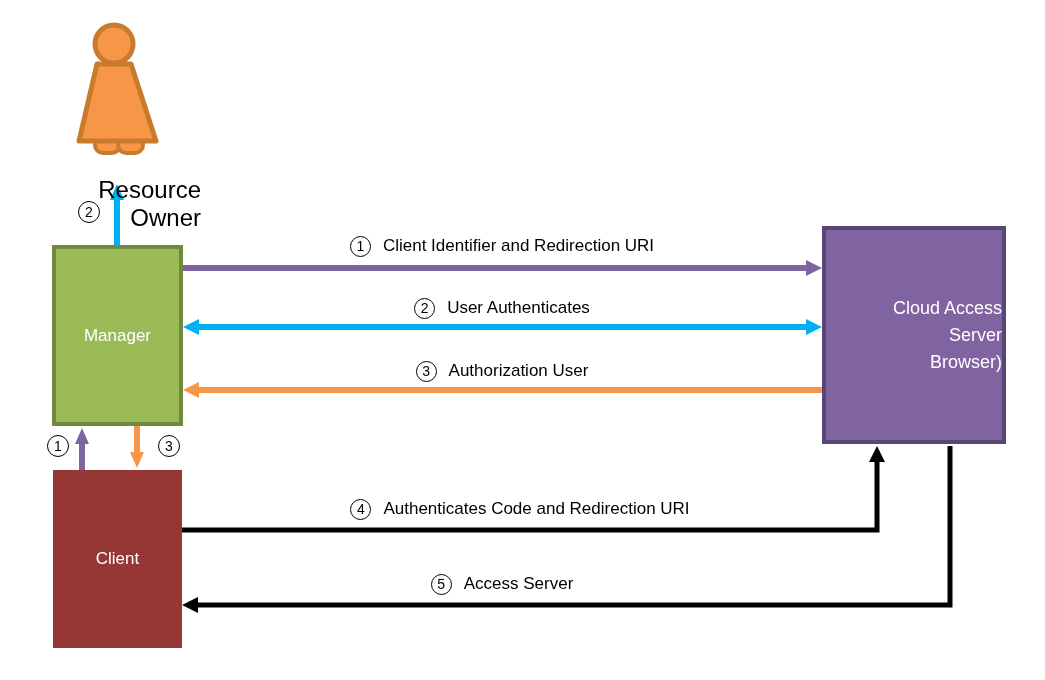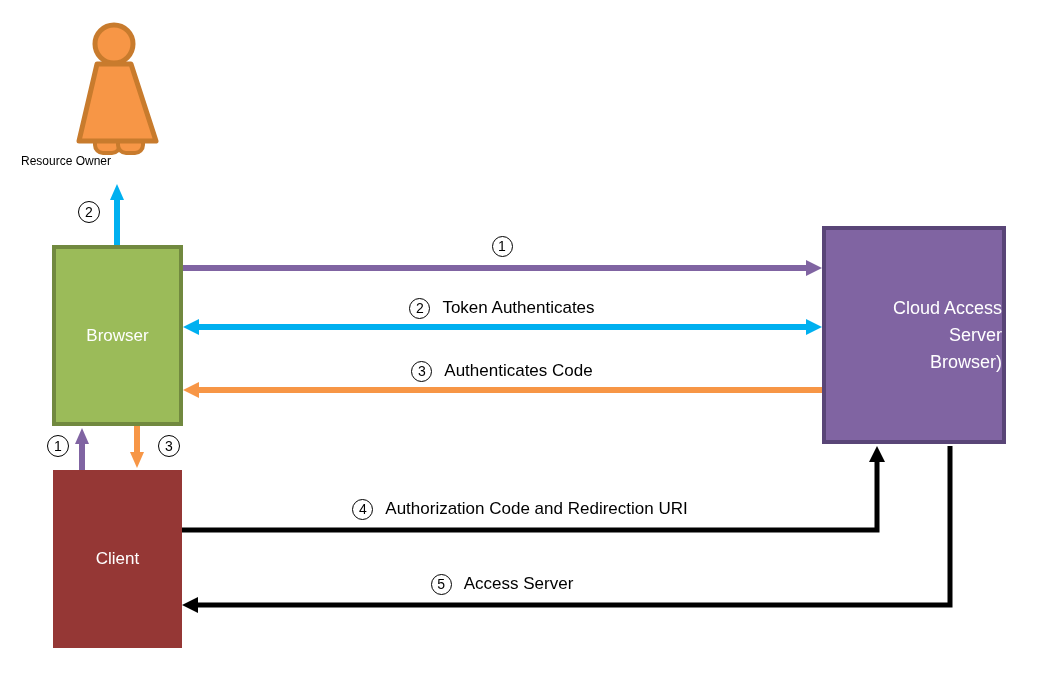--- a/index.html
+++ b/index.html
@@ -33,23 +33,23 @@
   }
   .cam {
     left: 822px; top: 226px; width: 184px; height: 218px;
     background: #8064A2; border: 4px solid #594577;
     flex-direction: column;
     font-size: 18px; line-height: 27px; align-items: flex-end;
   }
 
   .person-label {
     position: absolute;
-    left: 21px; top: 154px; width: 180px;
-    text-align: left;
-    color: #000; font-size: 12px;
+    left: 21px; top: 176px; width: 180px;
+    text-align: right;
+    color: #000; font-size: 24px;
   }
 
   .flow-label {
     position: absolute;
     display: flex;
     align-items: center;
     justify-content: center;
     gap: 12px;
     height: 24px;
     color: #000;
@@ -132,47 +132,48 @@
 
     <g>
       <line x1="137" y1="426" x2="137" y2="454" stroke-width="6" stroke="#F79646"></line>
       <polygon points="137,468 130,452 144,452" fill="#F79646"></polygon>
     </g>
   </svg>
 
   <div class="person-label">Resource Owner</div>
 
   <div class="box browser">
-    <span>Browser</span>
+    <span>Manager</span>
   </div>
 
   <div class="box client">
     <span>Client</span>
   </div>
 
   <div class="box cam">
     <span>Cloud Access</span>
     <span>Server</span>
     <span>Browser)</span>
   </div>
 
   <div class="flow-label row1">
     <span class="circled">1</span>
+    <span>Client Identifier and Redirection URI</span>
   </div>
   <div class="flow-label row2">
     <span class="circled">2</span>
-    <span>Token Authenticates</span>
+    <span>User Authenticates</span>
   </div>
   <div class="flow-label row3">
     <span class="circled">3</span>
-    <span>Authenticates Code</span>
+    <span>Authorization User</span>
   </div>
   <div class="flow-label row4">
     <span class="circled">4</span>
-    <span>Authorization Code and Redirection URI</span>
+    <span>Authenticates Code and Redirection URI</span>
   </div>
   <div class="flow-label row5">
     <span class="circled">5</span>
     <span>Access Server</span>
   </div>
 
   <span class="circled abs c-top">2</span>
   <span class="circled abs c-left1">1</span>
   <span class="circled abs c-left3">3</span>
 

